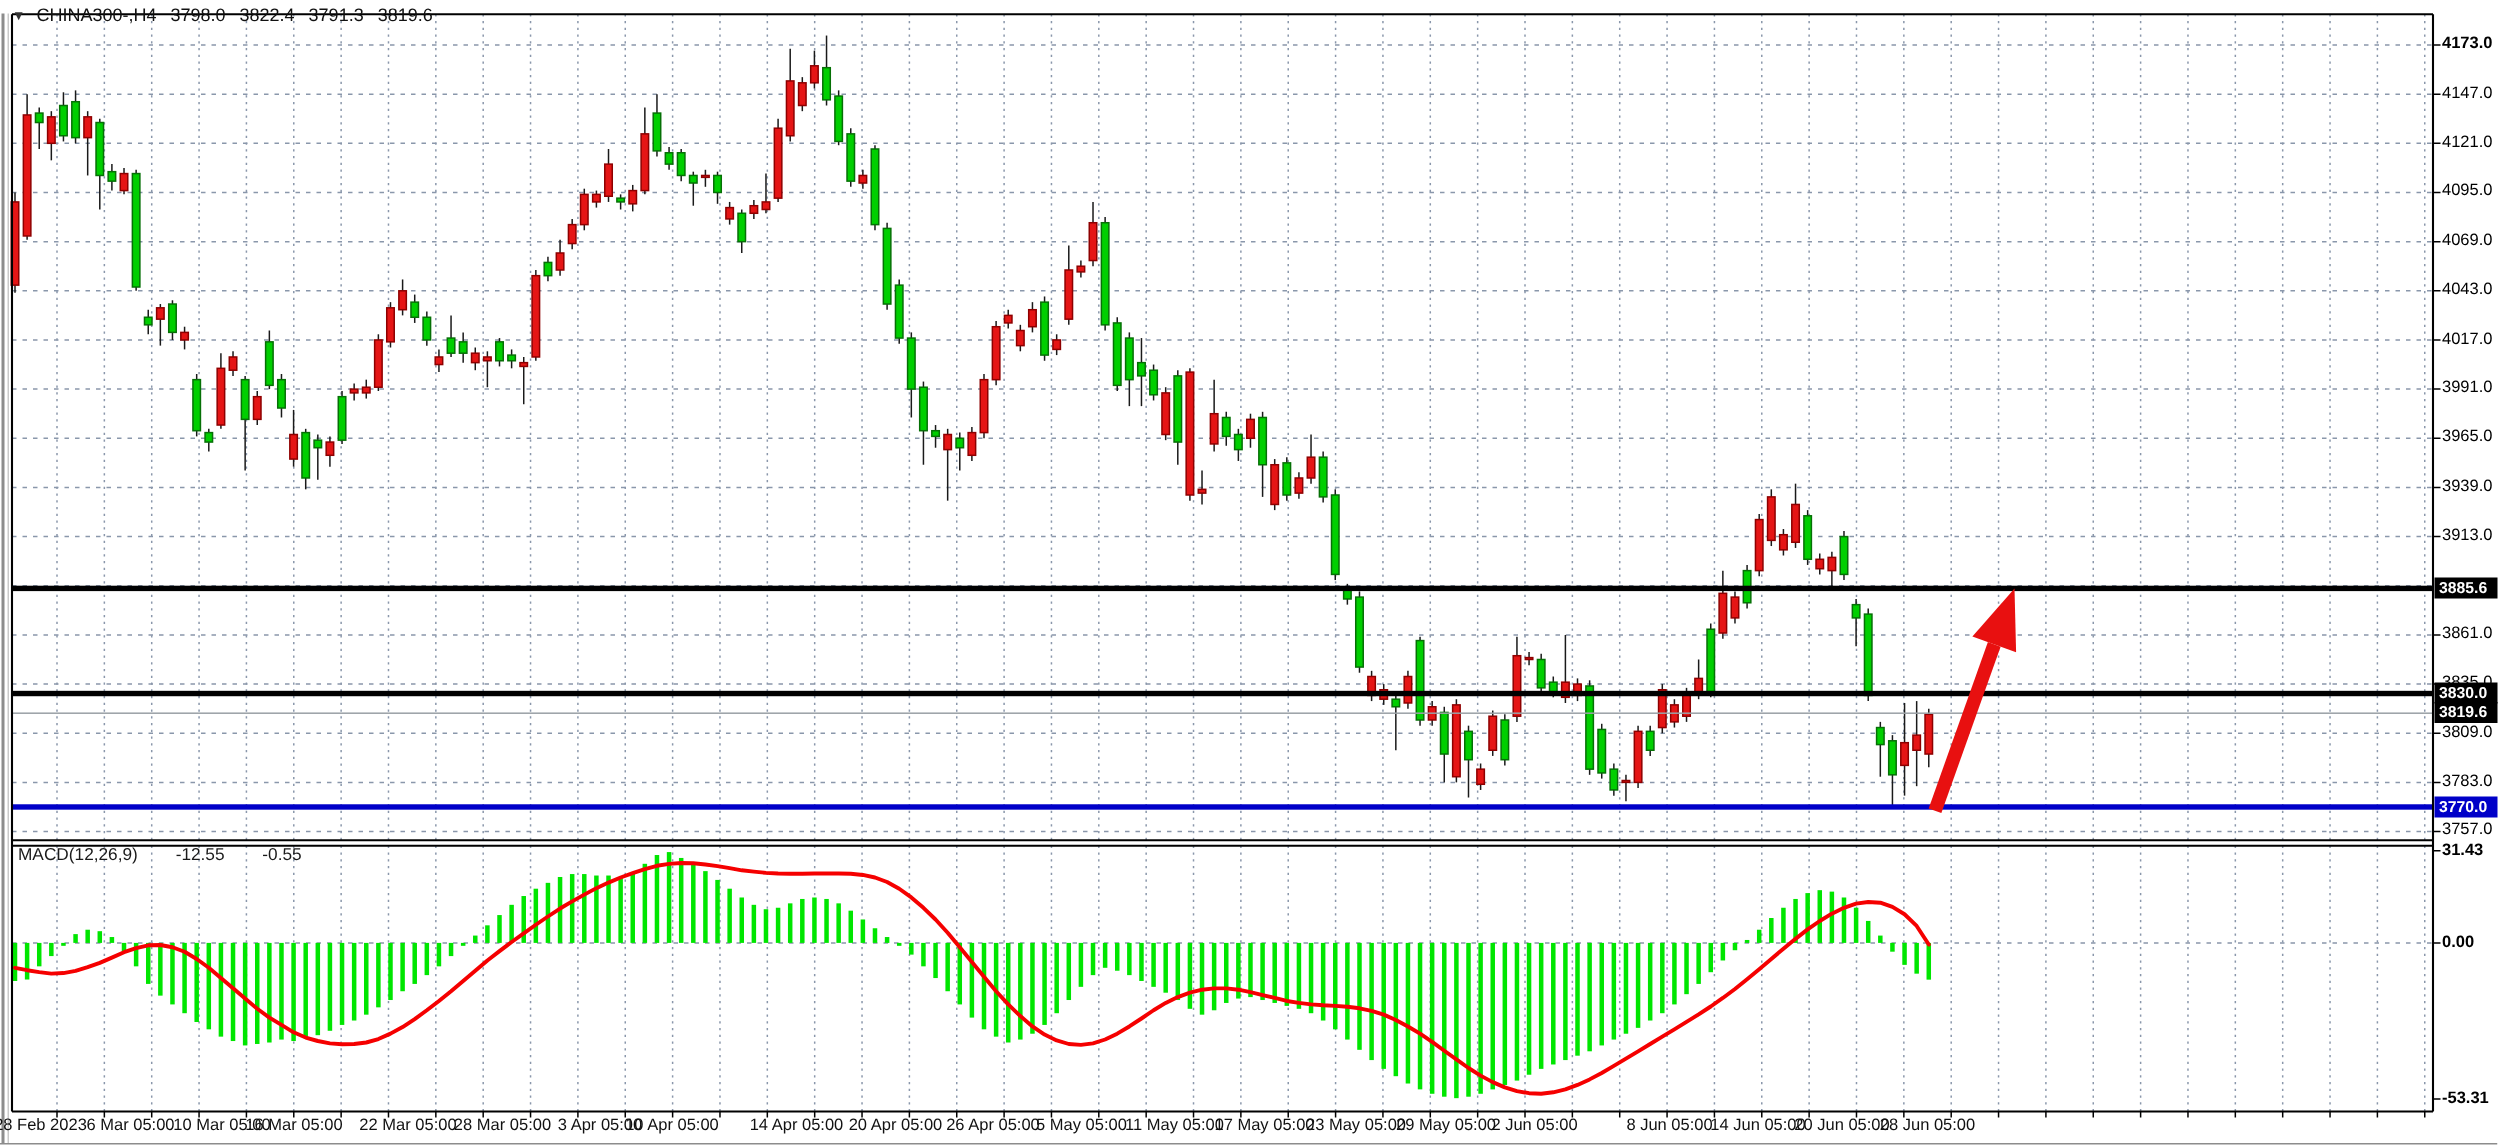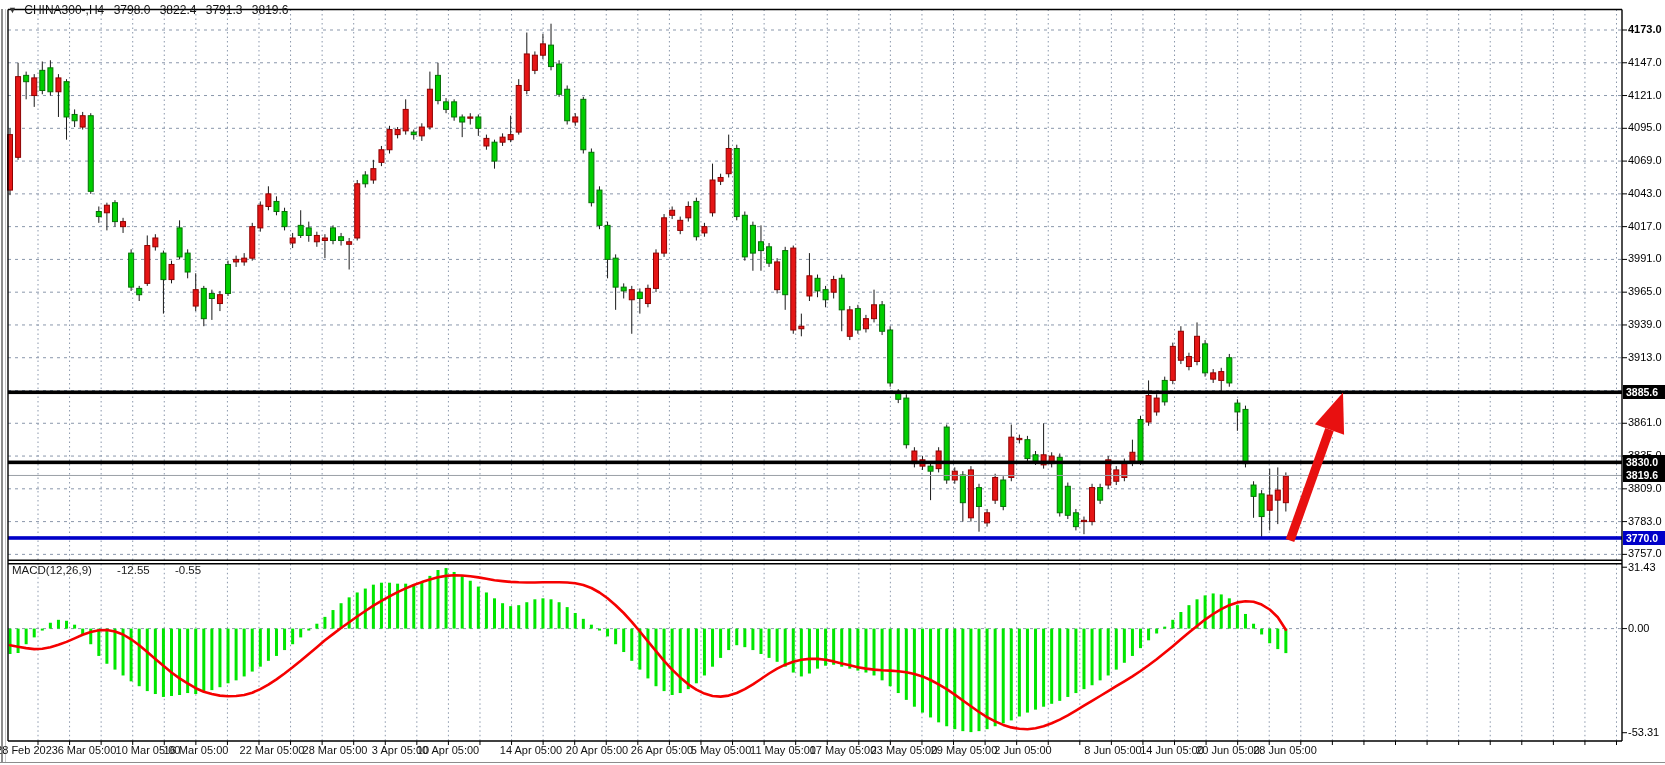--- a/index.html
+++ b/index.html
@@ -5,21 +5,21 @@
   html,body{margin:0;padding:0;background:#ffffff;}
   body{font-family:"Liberation Sans", sans-serif; width:1665px; height:765px; position:relative; overflow:hidden;}
   #stage{position:absolute;left:0;top:0;width:1665px;height:765px;}
   svg{position:absolute;left:0;top:0;}
   .hdr{position:absolute;left:8px;top:3px;font-size:12px;color:#111;white-space:nowrap;z-index:30;}
   .hdr .tri{display:inline-block;font-size:9px;color:#333;margin-right:4px;vertical-align:1px;}
   .hdr span.v{margin-left:6px;text-align:center;}
   .macd-lbl{position:absolute;left:12px;top:564px;font-size:11.5px;color:#1a1a1a;white-space:nowrap;z-index:30;}
   .macd-lbl span.v{margin-left:22px;}
   .ptick{position:absolute;left:1628px;font-size:11px;color:#000;white-space:nowrap;z-index:5;}
-  .mtick{position:absolute;left:1628px;font-size:11px;color:#000;white-space:nowrap;z-index:5;}
+  .mtick{position:absolute;left:1628px;font-size:11px;color:#000;white-space:nowrap;z-index:5;font-weight:bold;}
   .ptag{position:absolute;left:1623px;width:41px;height:14px;line-height:14px;font-size:10.5px;font-weight:700;color:#fff;padding-left:3px;z-index:10;}
   .dtick{position:absolute;top:744px;width:90px;margin-left:-45px;text-align:center;font-size:11px;color:#111;white-space:nowrap;z-index:5;}
   .frame-line{position:absolute;background:#8c8c8c;z-index:2;}
 </style>
 </head>
 <body>
 
 <div id="stage">
 
   <svg id="chart-svg" width="1665" height="765" viewBox="0 0 1665 765">

